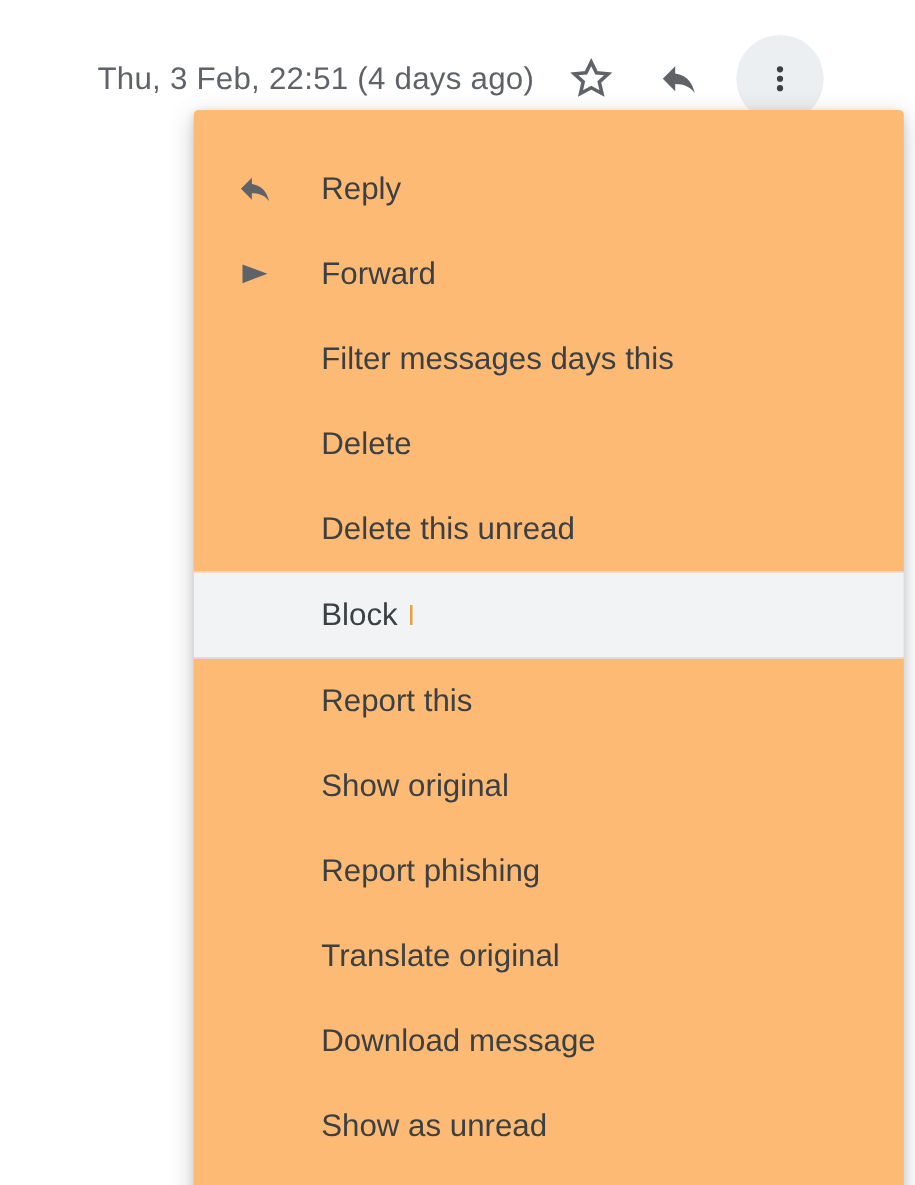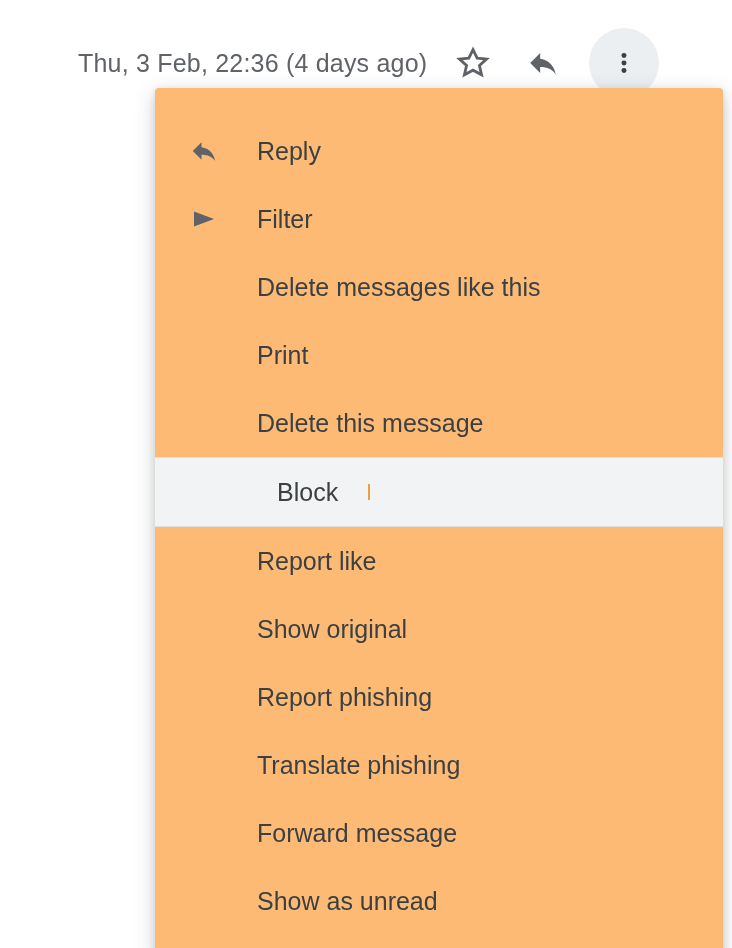--- a/index.html
+++ b/index.html
@@ -51,21 +51,21 @@
     .menu-item {
       display: flex;
       align-items: center;
       height: 68px;
       padding: 0 24px 0 30px;
       font-size: 25px;
       color: #3c4043;
       cursor: pointer;
       white-space: nowrap;
     }
-    .menu-item.hover { background: #f1f3f4; gap: 20px; }
+    .menu-item.hover { background: #f1f3f4; }
     .menu-divider {
       height: 1px;
       background: #e0e0e0;
     }
     .menu-icon {
       display: inline-flex;
       align-items: center;
       justify-content: center;
       width: 38px;
       margin-right: 34px;
@@ -83,21 +83,21 @@
       background: #e8a23d;
       margin-left: 10px;
       vertical-align: 2px;
     }
     svg { display: block; }
   </style>
 </head>
 <body>
 
 <div class="header">
-  <span class="timestamp">Thu, 3 Feb, 22:36 (4 days ago)</span>
+  <span class="timestamp">Thu, 3 Feb, 22:51 (4 days ago)</span>
   <span class="icon-btn">
     <svg width="34" height="34" viewBox="0 0 24 24" fill="none" stroke="currentColor" stroke-width="2">
       <path d="M12 2.6l2.95 6 6.6.6-5 4.55 1.5 6.55L12 17.1l-6.05 3.2 1.5-6.55-5-4.55 6.6-.6z"></path>
     </svg>
   </span>
   <span class="icon-btn">
     <svg width="34" height="34" viewBox="0 0 24 24" fill="currentColor">
       <path d="M10 9V5l-7 7 7 7v-4.1c5 0 8.5 1.6 11 5.1-1-5-4-10-11-11z"></path>
     </svg>
   </span>
@@ -118,58 +118,58 @@
       </svg>
     </span>
     <span>Reply</span>
   </div>
   <div class="menu-item">
     <span class="menu-icon">
       <svg width="30" height="30" viewBox="0 0 24 24" fill="currentColor">
         <path d="M4 6v12l16-6z"></path>
       </svg>
     </span>
-    <span>Filter</span>
+    <span>Forward</span>
   </div>
   <div class="menu-item">
     <span class="menu-spacer"></span>
-    <span>Delete messages like this</span>
+    <span>Filter messages days this</span>
   </div>
   <div class="menu-item">
     <span class="menu-spacer"></span>
-    <span>Print</span>
+    <span>Delete</span>
   </div>
   <div class="menu-item">
     <span class="menu-spacer"></span>
-    <span>Delete this message</span>
+    <span>Delete this unread</span>
   </div>
   <div class="menu-divider"></div>
   <div class="menu-item hover">
     <span class="menu-spacer"></span>
     <span>Block</span>
     <span class="block-extra"></span>
   </div>
   <div class="menu-divider"></div>
   <div class="menu-item">
     <span class="menu-spacer"></span>
-    <span>Report like</span>
+    <span>Report this</span>
   </div>
   <div class="menu-item">
     <span class="menu-spacer"></span>
     <span>Show original</span>
   </div>
   <div class="menu-item">
     <span class="menu-spacer"></span>
     <span>Report phishing</span>
   </div>
   <div class="menu-item">
     <span class="menu-spacer"></span>
-    <span>Translate phishing</span>
+    <span>Translate original</span>
   </div>
   <div class="menu-item">
     <span class="menu-spacer"></span>
-    <span>Forward message</span>
+    <span>Download message</span>
   </div>
   <div class="menu-item">
     <span class="menu-spacer"></span>
     <span>Show as unread</span>
   </div>
 </div>
 
 </body></html>

